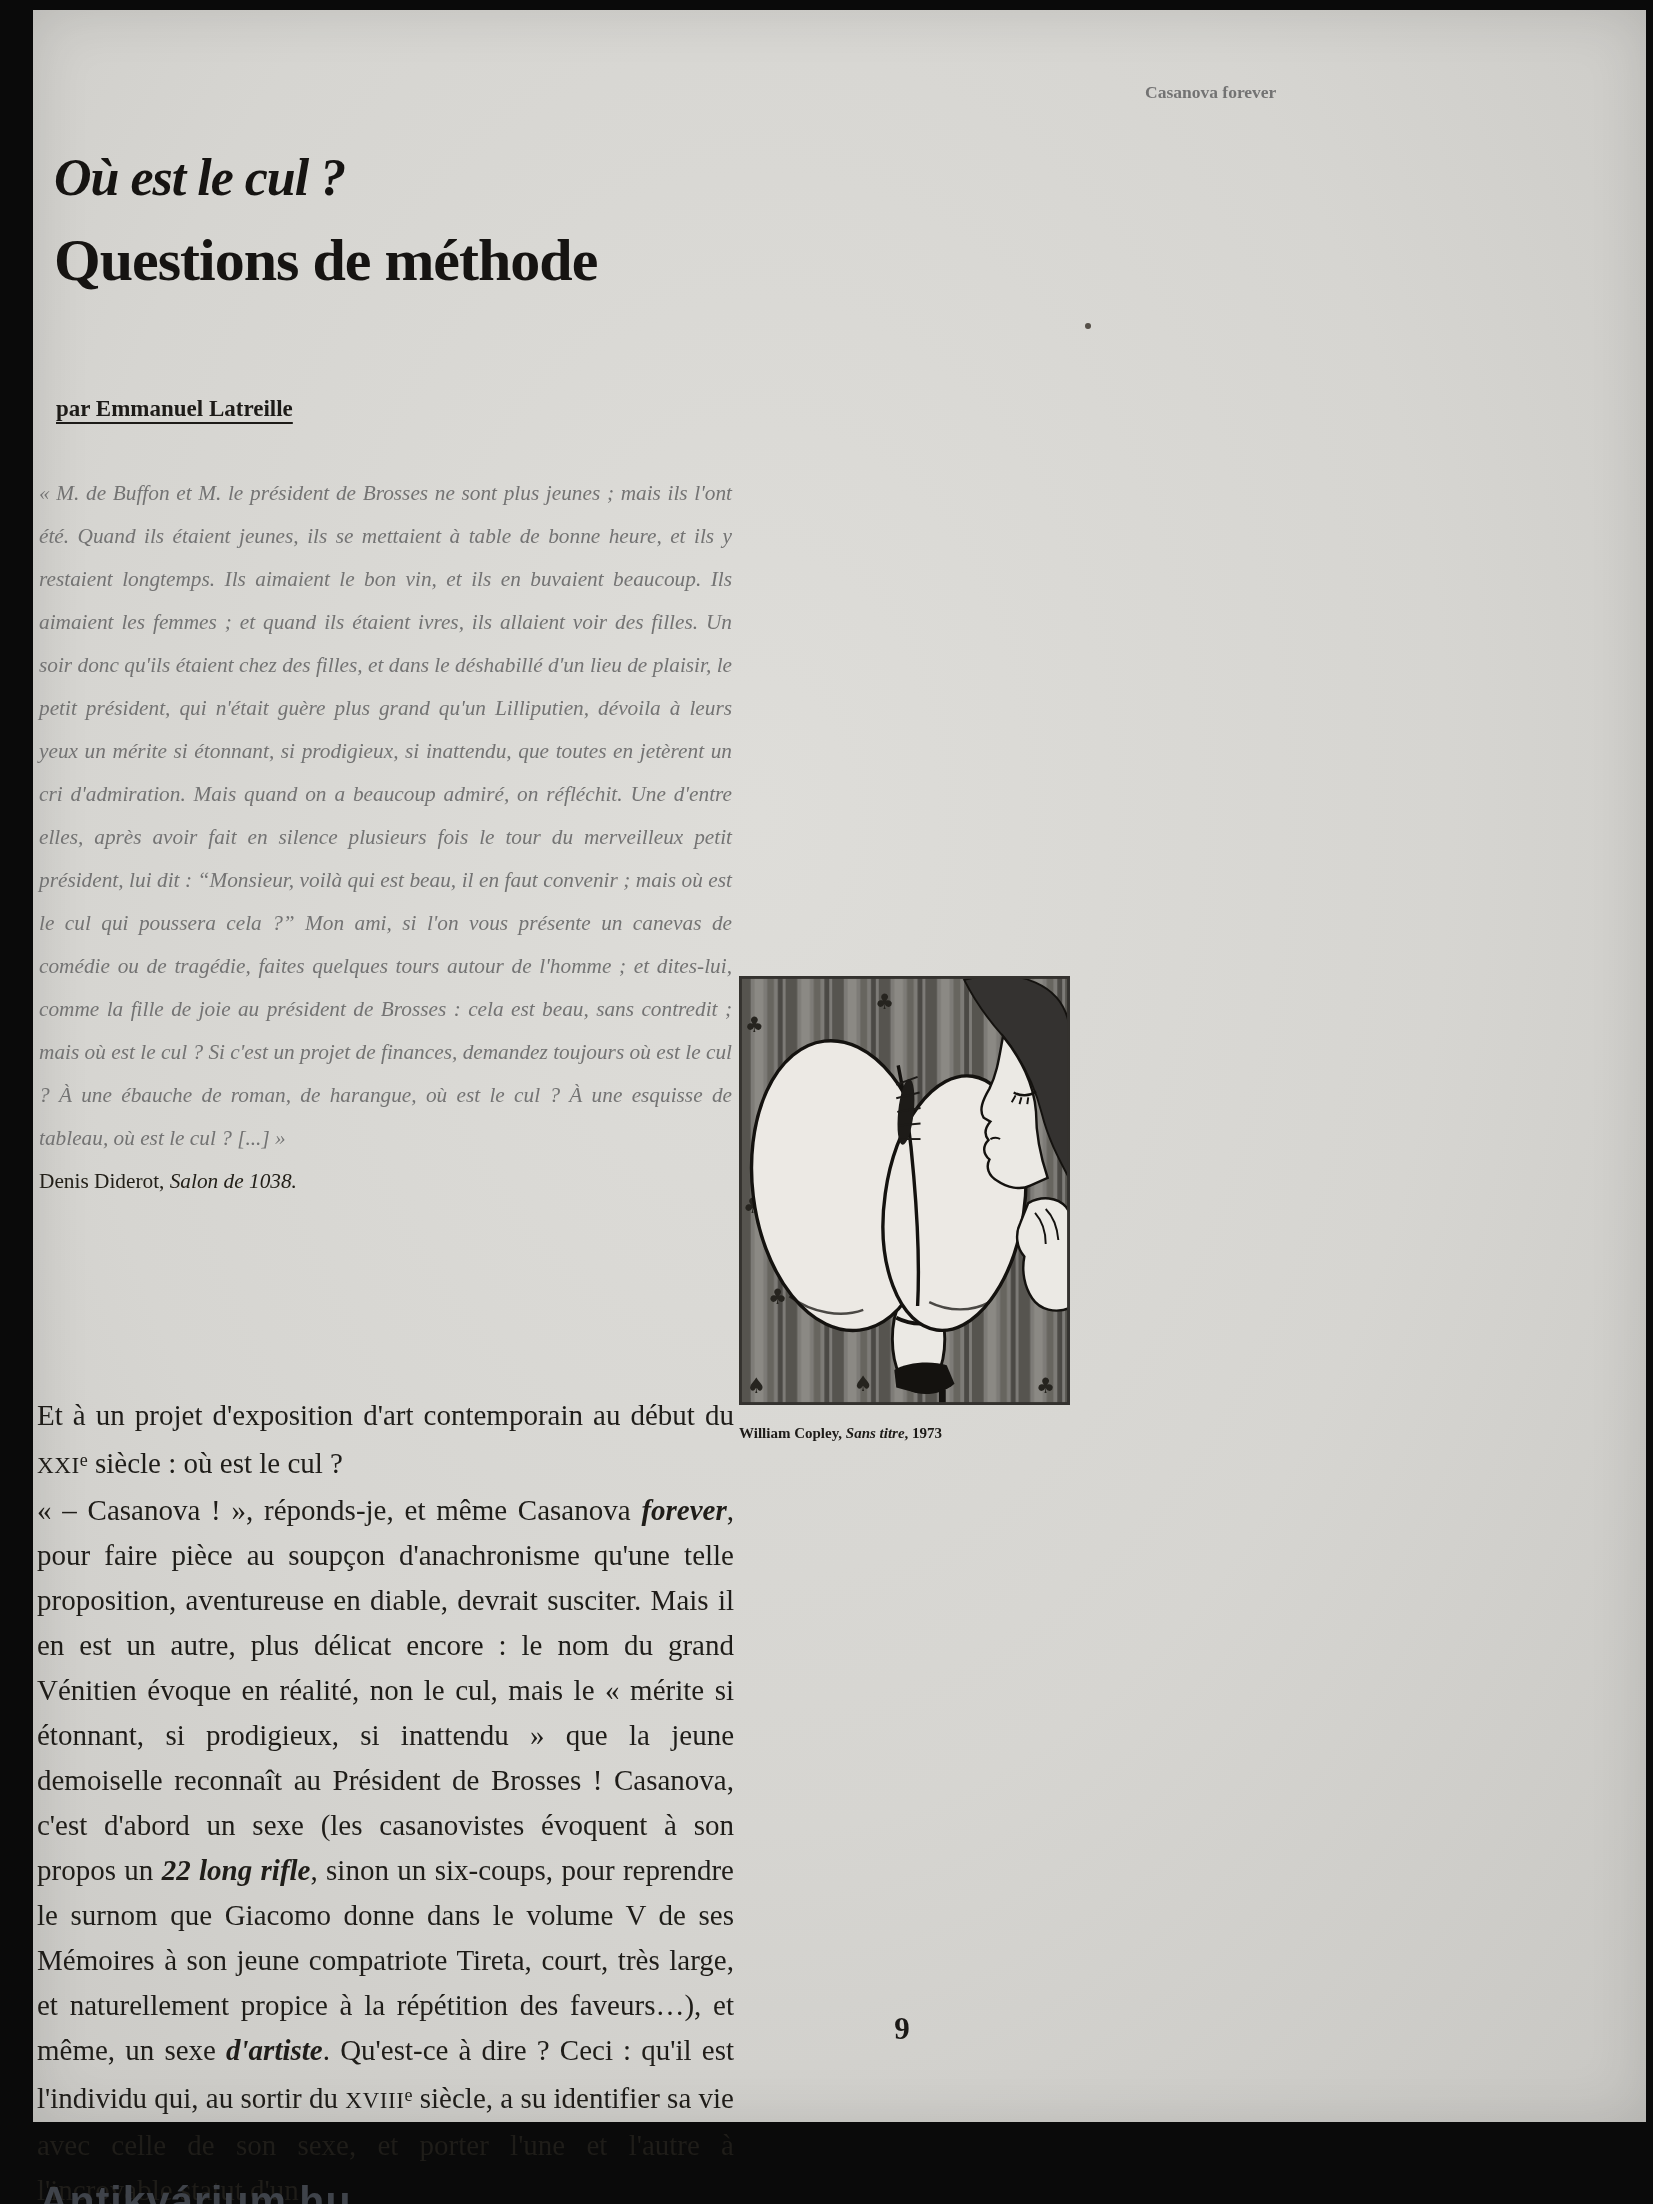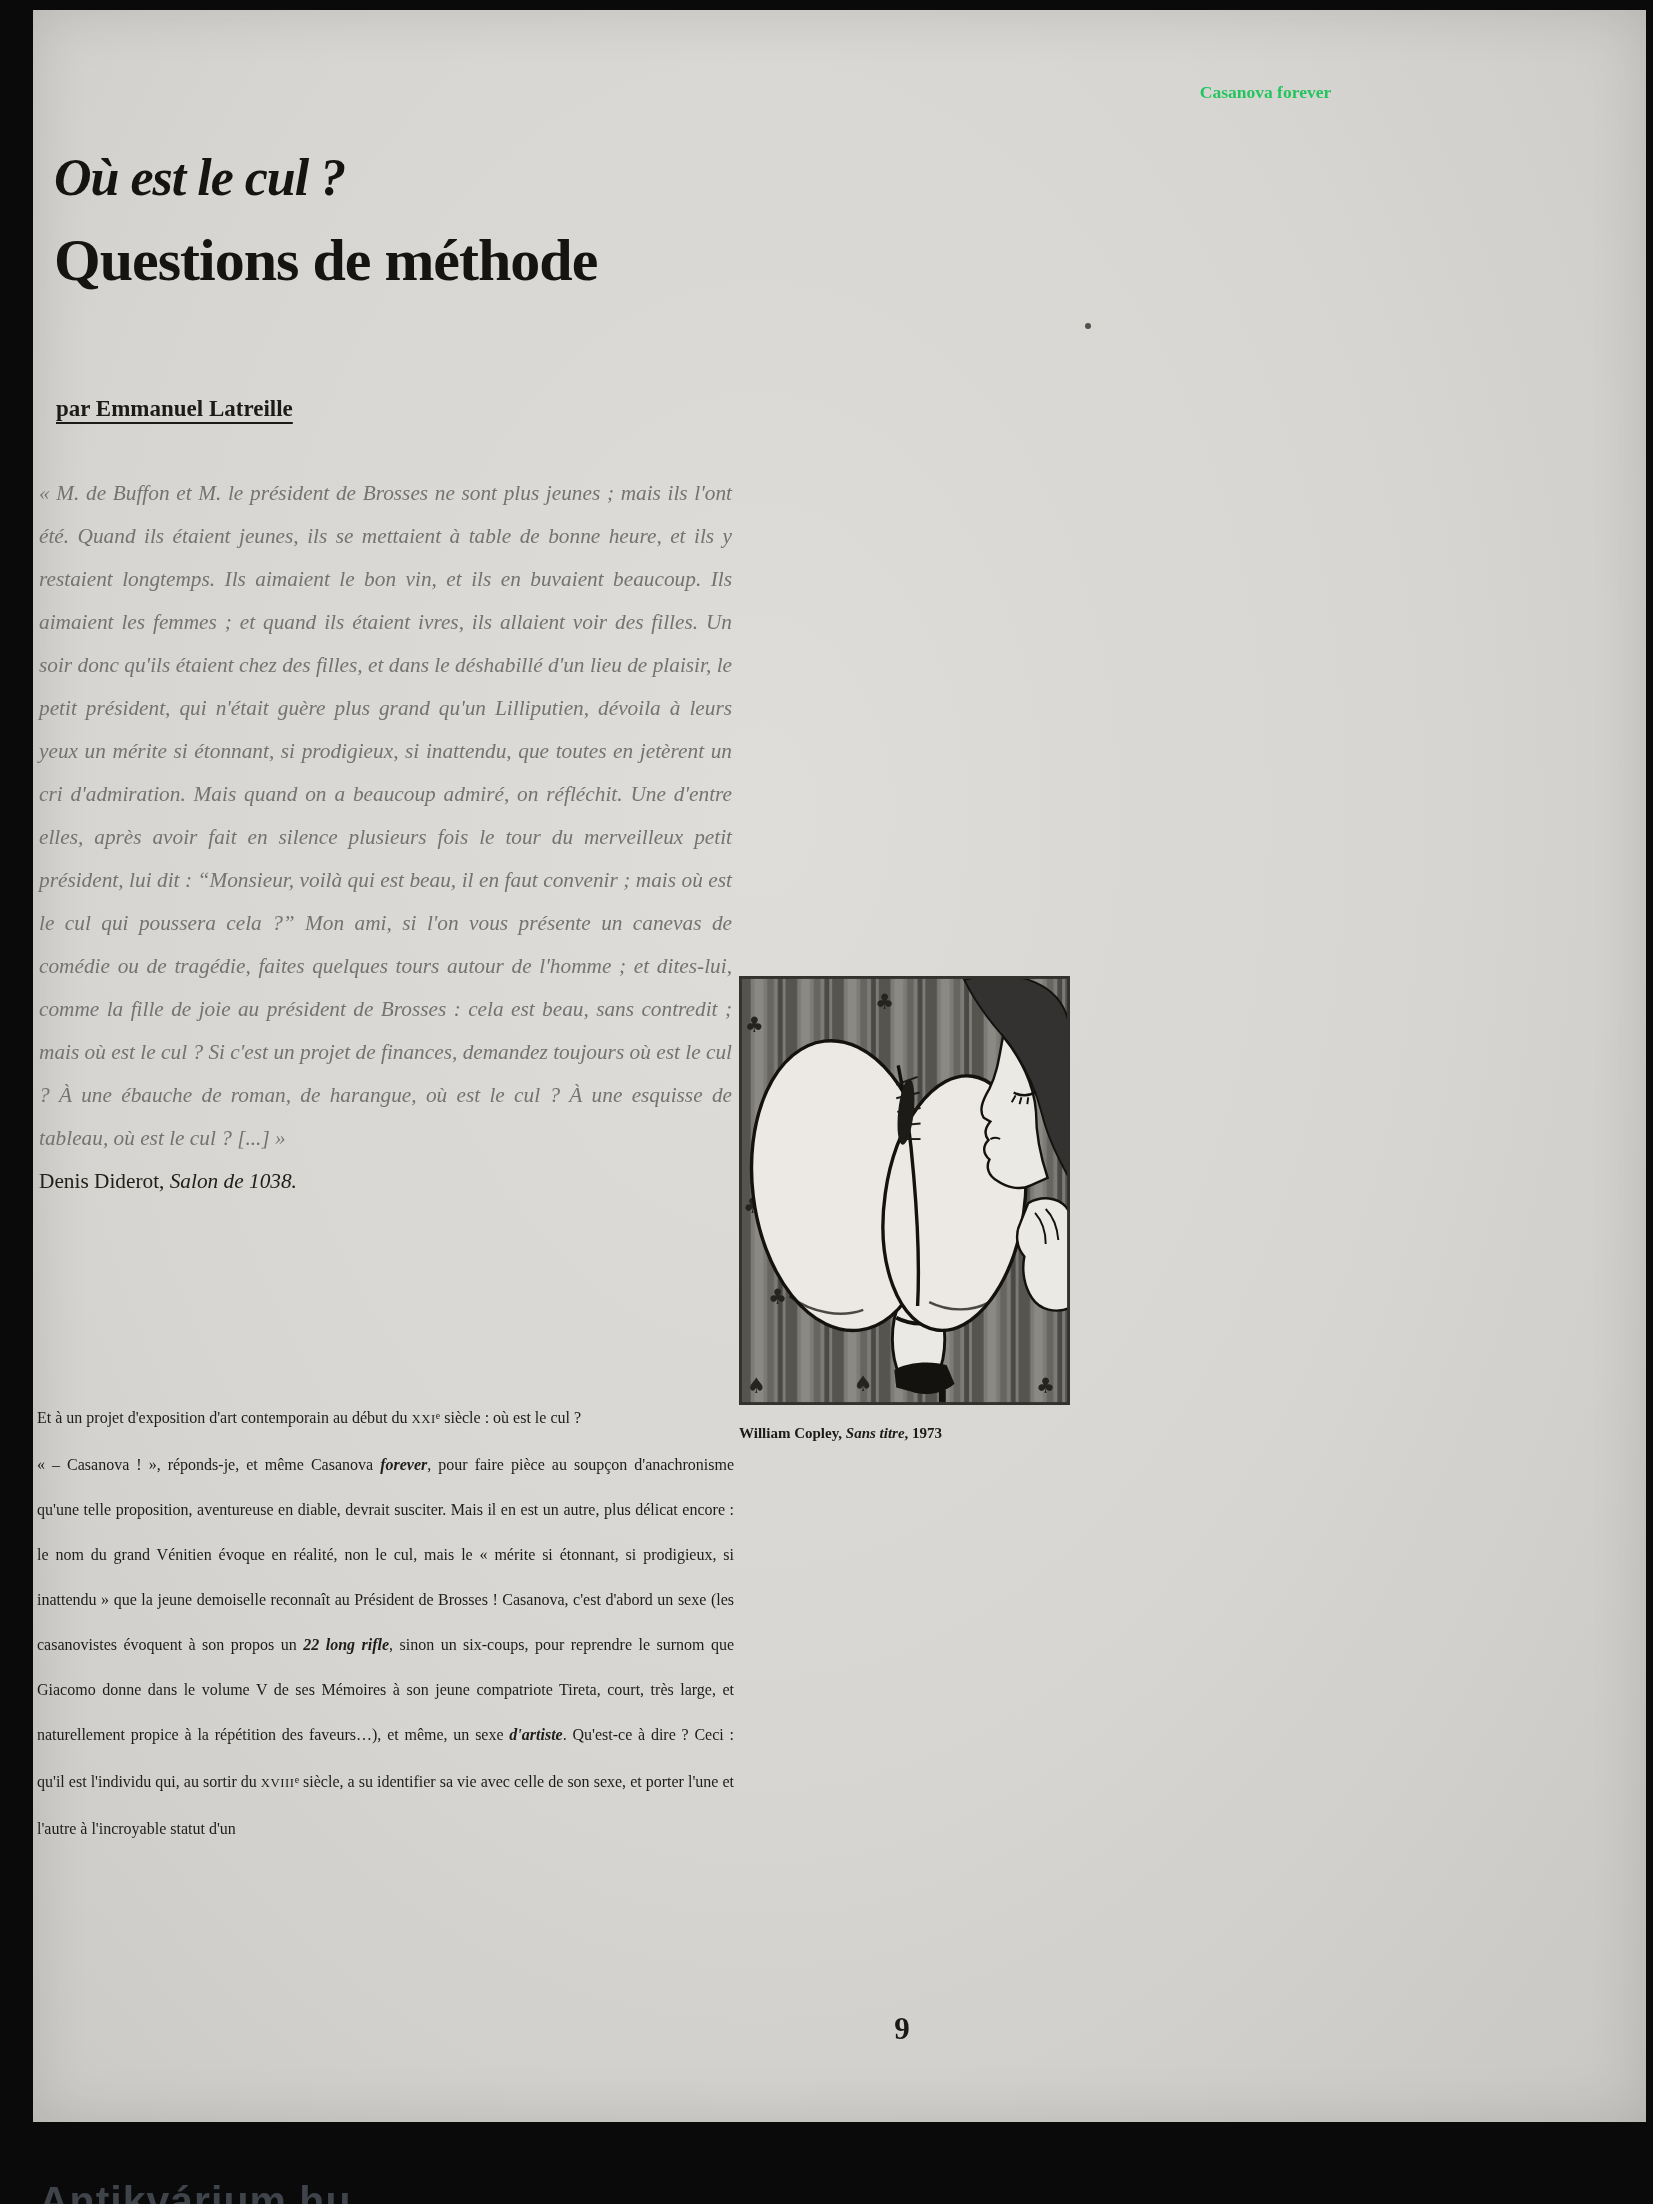--- a/index.html
+++ b/index.html
@@ -9,41 +9,41 @@
     background:#0a0a0a; overflow:hidden;
     font-family:"Liberation Serif", serif; color:#201e1b;
   }
   .paper {
     position:absolute; left:33px; top:9.7px; width:1613px; height:2112px;
     background:radial-gradient(ellipse at 45% 38%, #deddd9 0%, #d6d5d1 55%, #c8c7c3 100%);
     box-shadow: inset 0 0 58px rgba(0,0,0,0.12);
   }
   .running-head {
     position:absolute; left:1145px; top:82px; width:241px;
-    text-align:center; font-size:17.5px; font-weight:bold; color:#22c55e;
+    text-align:left; font-size:17.5px; font-weight:bold; color:#737373;
   }
   .title { position:absolute; left:54px; top:136px; line-height:83px; font-weight:bold; color:#161412; letter-spacing:-1px; }
   .title-line1 { display:block; font-size:52px;font-style:italic; }
   .title-line2 { display:block; font-size:60px; }
   .byline {
     position:absolute; left:56px; top:367px; font-size:23px; font-weight:bold;
     text-decoration:underline; text-underline-offset:5.8px; text-decoration-thickness:1.9px;
     color:#1d1b18;
     margin-top:29px;
   }
   .quote { position:absolute; left:39px; top:472px; width:693px; }
   .quote-text {
     font-style:italic; font-size:21.3px; line-height:43px;
     text-align:justify; color:#737373;
   }
   .quote-attrib { font-style:normal; font-size:21.3px; line-height:43px; color:#232019; }
   .it { font-style:italic; }
   .body-col { position:absolute; left:37px; top:1393px; width:697px; }
   .body-col p {
-    font-size:16px; line-height:45px; text-align:justify; color:#1f1d19;
+    font-size:29px; line-height:45px; text-align:justify; color:#1f1d19;
   }
   .seg-r { font-style:normal; }
   .seg-i { font-style:italic;font-weight:bold; }
   .seg-sc { font-size:0.8em; letter-spacing:0.5px; }
   .seg-sup { font-size:0.62em; vertical-align:0.38em; }
   .artwork { position:absolute; left:739px; top:976px; width:331px; height:429px; }
   .caption { position:absolute; left:739px; top:1425px; width:349px; font-size:15px; font-weight:bold; color:#1d1b18; }
   .page-number { position:absolute; left:873px; top:2011px; width:58px; text-align:center; font-size:31px; font-weight:bold; color:#1b1916; }
   .watermark {
     position:absolute; left:39px; top:2178px;

